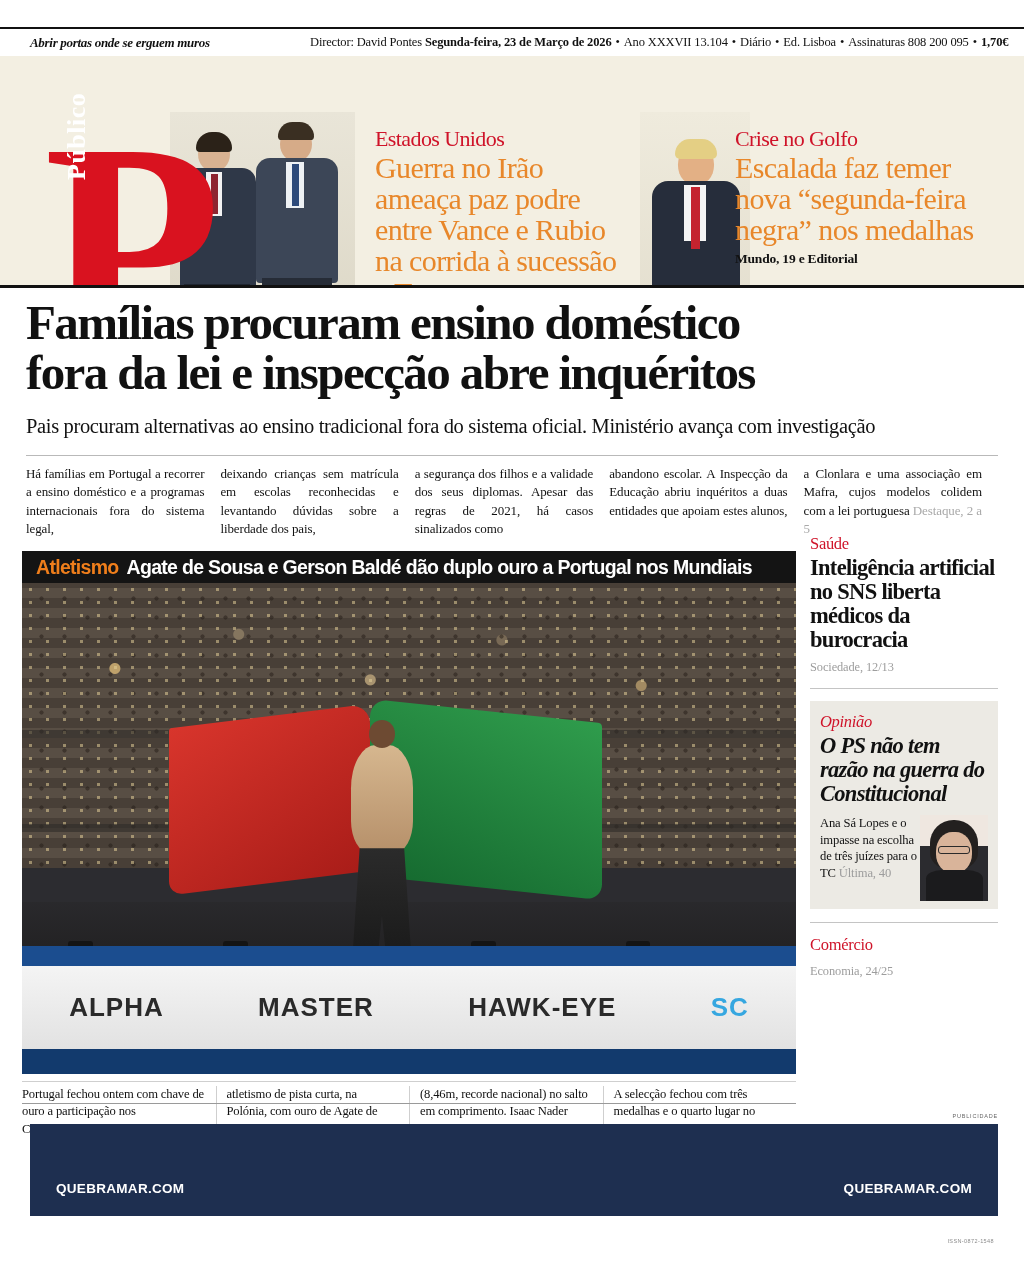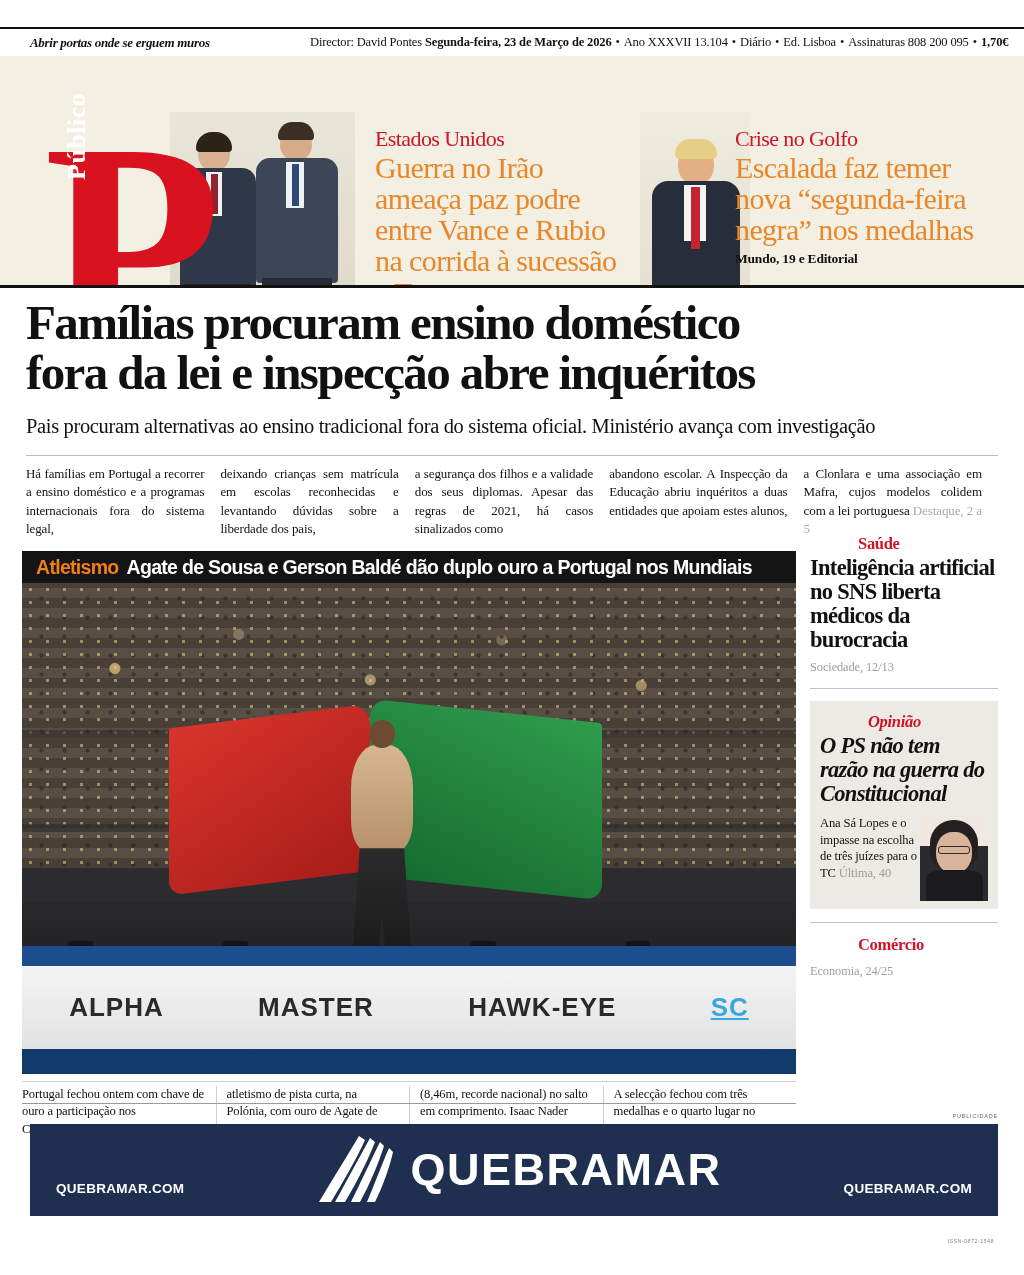--- a/index.html
+++ b/index.html
@@ -123,21 +123,21 @@
     width:193.5px; padding:0 11px 0 0; font-size:12.6px; line-height:1.38;
     letter-spacing:-0.15px; border-left:1px solid #cfcfcf; padding-left:10px;
   }
   .cap:first-child { border-left:none; padding-left:0; }
   .cap .ref { color:#a9a9a9; }
   .sport-bottom-rule { position:absolute; left:22px; top:1103px; width:774px; height:1px; background:#9a9a9a; }
 
   
   .rail { position:absolute; left:810px; top:534px; width:188px; }
   .rail-div { width:188px; height:1px; background:#c4c4c4; margin:13px 0 12px; }
-  .rail-kicker { color:#cf1329; font-size:16.5px; font-weight:bold; letter-spacing:-0.3px;margin-left:48px; }
+  .rail-kicker { color:#cf1329; font-size:16.5px; font-weight:normal; letter-spacing:-0.3px; }
   .rail-kicker.ital { font-style:italic; }
   .rail-head {
     font-size:22.5px; line-height:1.06; font-weight:bold; letter-spacing:-0.7px;
     margin-top:2px; color:#111;
   }
   .rail-head.ital { font-style:italic; }
   .rail-ref { margin-top:9px; font-size:12.4px; color:#9d9d9d; letter-spacing:-0.1px; }
 
   .op-box { background:#eceae4; padding:11px 10px 8px 10px; margin-top:2px; position:relative; }
   .op-body { display:flex; margin-top:9px; }
@@ -395,21 +395,21 @@
       <div class="athlete-head"></div>
       <div class="athlete-legs"></div>
       <div class="shoe l"></div>
       <div class="shoe r"></div>
       <div class="track"></div>
       <div class="board"></div>
       <div class="board-txt">
         <span>ALPHA</span>
         <span>MASTER</span>
         <span>HAWK-EYE</span>
-        <span style="color:#36a7e0;text-decoration:underline;">SC</span>
+        <span style="color:#36a7e0;">SC</span>
       </div>
 
     </div>
 
     <div class="sport-caps">
       <div class="cap">Portugal fechou ontem com chave de ouro a participação nos Campeonatos do Mundo de</div>
       <div class="cap">atletismo de pista curta, na Polónia, com ouro de Agate de Sousa (6,92m) e Gerson Baldé</div>
       <div class="cap">(8,46m, recorde nacional) no salto em comprimento. Isaac Nader somou a prata nos 1500m.</div>
       <div class="cap"><span>A selecção fechou com três medalhas e o quarto lugar no medalheiro</span> <span class="ref">Desporto, 38</span></div>
     </div>
@@ -445,27 +445,18 @@
 
     <div>
       <div class="rail-kicker">Comércio</div>
       <div class="rail-ref">Economia, 24/25</div>
     </div>
   </div>
 
   <div class="ad-label">PUBLICIDADE</div>
   <div class="ad">
     <div class="ad-side left">QUEBRAMAR.COM</div>
-    <div class="ad-center">
-      <svg width="86" height="72" viewBox="0 0 86 72">
-        <path d="M52 2 C40 22 24 48 12 68 L24 68 C36 48 50 24 58 6 Z" fill="#ffffff"></path>
-        <path d="M63 4 C52 24 38 50 28 68 L38 68 C50 48 62 24 68 8 Z" fill="#ffffff"></path>
-        <path d="M73 8 C64 26 52 52 44 68 L53 68 C63 50 72 28 77 12 Z" fill="#ffffff"></path>
-        <path d="M82 14 C75 30 66 54 60 68 L68 68 C76 52 83 32 86 18 Z" fill="#ffffff"></path>
-      </svg>
-      <div class="ad-brand">QUEBRAMAR</div>
-    </div>
     <div class="ad-side right">QUEBRAMAR.COM</div>
   </div>
 
   <div class="issn">ISSN-0872-1548</div>
 
 </div>
 
 </body></html>

